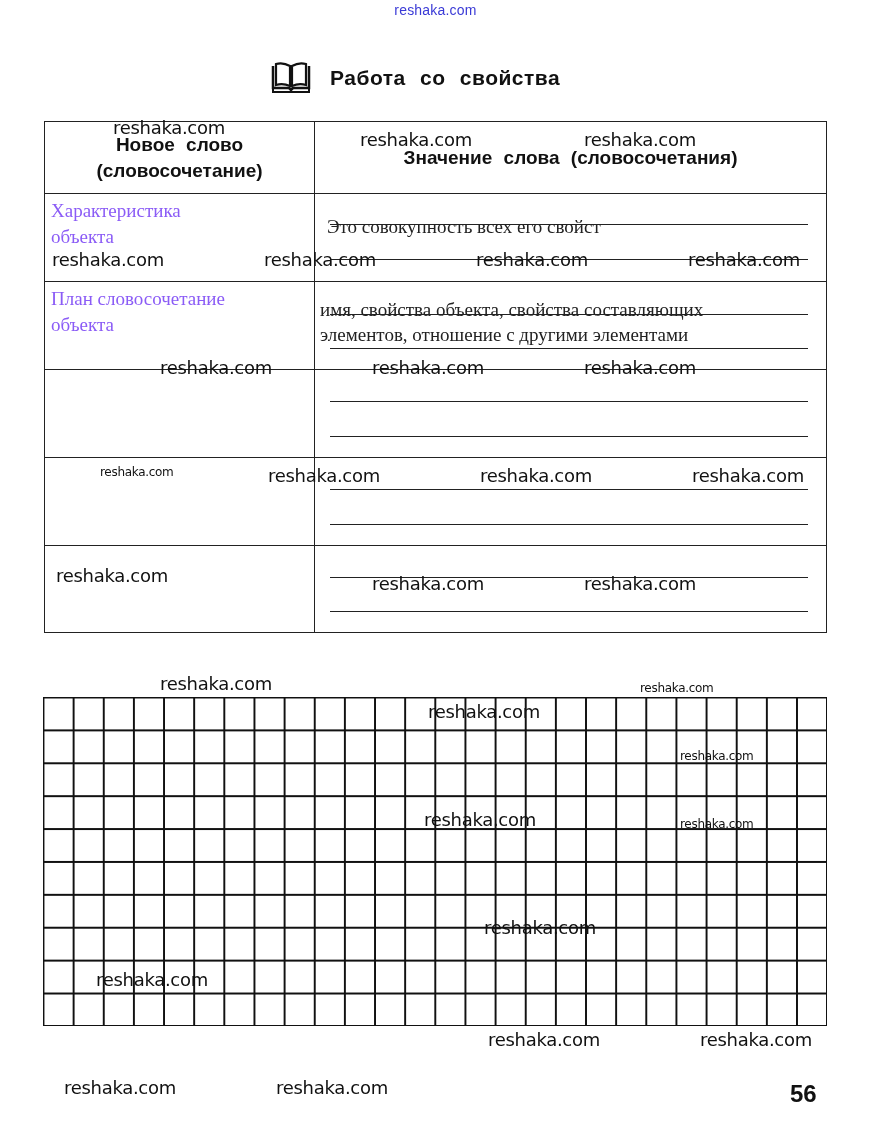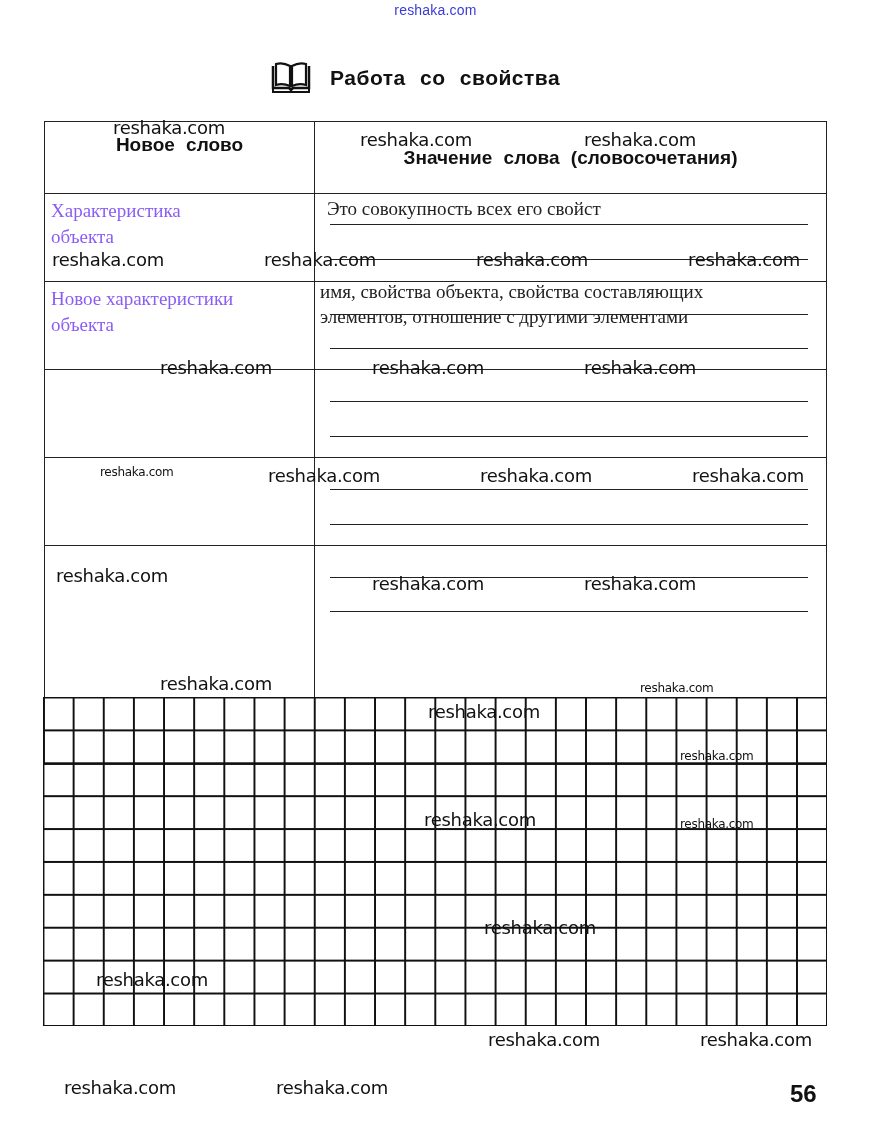--- a/index.html
+++ b/index.html
@@ -16,41 +16,42 @@
     position: absolute; top: 60px; left: 270px; height: 36px;
     display: flex; align-items: center; gap: 18px;
   }
   .book-icon { width: 42px; height: 32px; display: block; }
   .title {
     font-family: "Liberation Sans", sans-serif; font-weight: bold; font-size: 21px;
     word-spacing: 8px; letter-spacing: 0.5px; color: #111;
   }
 
   .vocab-table {
-    position: absolute; left: 44px; top: 121px; width: 783px; height: 644px;
+    position: absolute; left: 44px; top: 121px; width: 783px; height: 512px;
     border: 1.5px solid #222;
   }
   .row { position: absolute; left: 0; width: 100%; border-top: 1.5px solid #222; }
   .row.first { border-top: none; }
   .col-divider { position: absolute; top: 0; bottom: 0; left: 269px; border-left: 1.5px solid #222; }
   .cell-left { position: absolute; left: 0; top: 0; width: 269px; height: 100%; }
   .cell-right { position: absolute; left: 270px; top: 0; right: 0; height: 100%; }
 
   .head-text {
     font-family: "Liberation Sans", sans-serif; font-weight: bold; font-size: 19px;
     text-align: center; line-height: 26px; word-spacing: 6px; color: #111;
   }
   .term {
     font-family: "Liberation Serif", serif; font-size: 19px; line-height: 26px;
     color: #8b5cf6; padding: 4px 0 0 6px;
   }
   .meaning {
     position: absolute; left: 12px; right: 18px;
     font-family: "Liberation Serif", serif; font-size: 19px; line-height: 26px; color: #222;
     white-space: nowrap;
+    margin-top: 18px;
   }
   .write-line { position: absolute; left: 15px; right: 18px; border-top: 1.5px solid #222; }
 
   .grid {
     position: absolute; left: 43px; top: 697px; width: 784px; height: 329px;
     border: 1.5px solid #111;
     background-image:
       linear-gradient(to right, #111 1.5px, transparent 1.5px),
       linear-gradient(to bottom, #111 1.5px, transparent 1.5px);
     background-size: 30.15px 32.9px;
@@ -83,20 +84,21 @@
   <span class="title">Работа со свойства</span>
 </div>
 
 <div class="vocab-table">
   <div class="col-divider"></div>
 
   <div class="row first" style="top:0; height:71px;">
     <div class="cell-left">
       <div class="head-text" style="padding-top:10px;">
         <div>Новое слово</div>
+        <div>(словосочетание)</div>
       </div>
     </div>
     <div class="cell-right">
       <div class="head-text" style="padding-top:23px;">Значение слова (словосочетания)</div>
     </div>
   </div>
 
   <div class="row" style="top:71px; height:88px;">
     <div class="cell-left">
       <div class="term">
@@ -107,21 +109,21 @@
     <div class="cell-right">
       <div class="meaning" style="top:2px;">Это совокупность всех его свойст</div>
       <div class="write-line" style="top:30px;"></div>
       <div class="write-line" style="top:65px;"></div>
     </div>
   </div>
 
   <div class="row" style="top:159px; height:88px;">
     <div class="cell-left">
       <div class="term">
-        <div>Новое характеристики</div>
+        <div>План словосочетание</div>
         <div>объекта</div>
       </div>
     </div>
     <div class="cell-right">
       <div class="meaning" style="top:-3px; left:5px;">имя, свойства объекта, свойства составляющих</div>
       <div class="meaning" style="top:22px; left:5px;">элементов, отношение с другими элементами</div>
       <div class="write-line" style="top:32px;"></div>
       <div class="write-line" style="top:66px;"></div>
     </div>
   </div>

